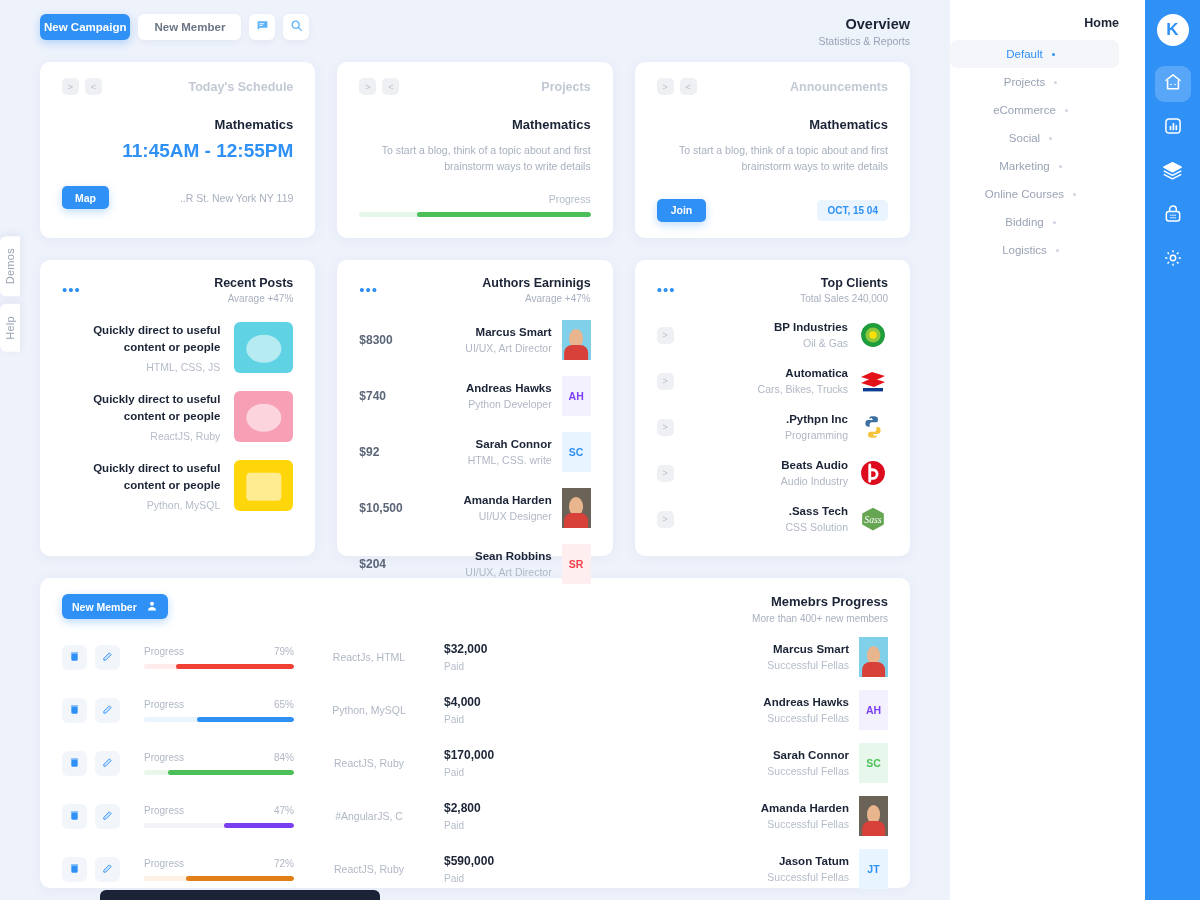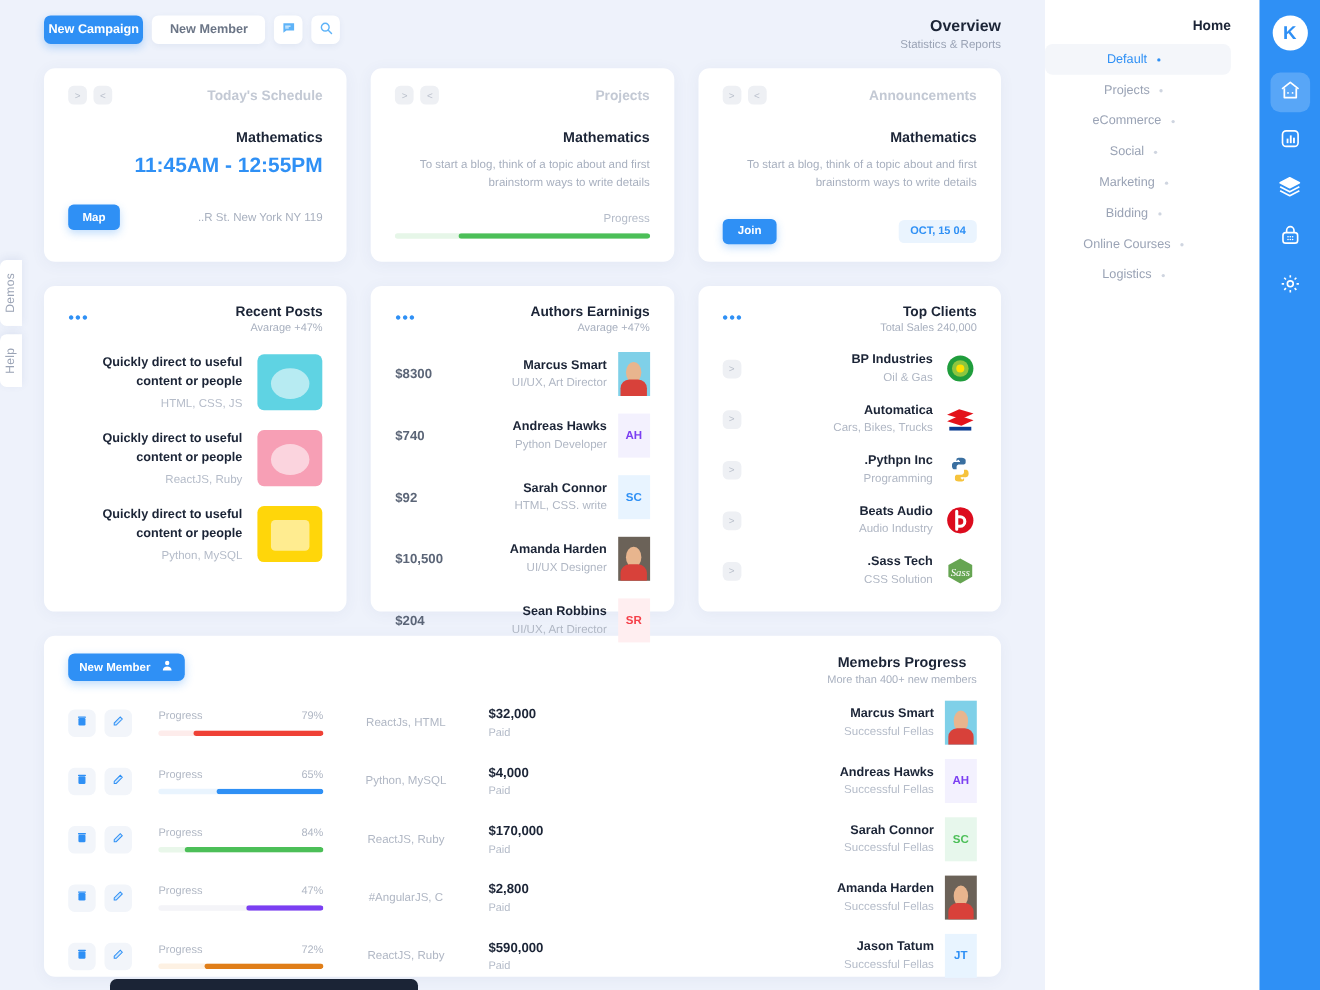--- a/index.html
+++ b/index.html
@@ -138,21 +138,21 @@
     box-shadow: 0 2px 14px rgba(60,80,140,.06);
     padding: 16px 22px 20px 22px; height: 310px;
   }
   .panel-head { display: flex; align-items: flex-start; }
   .btn-newmember {
     background: #2f90f5; color: #fff; border: none; border-radius: 6px;
     font-size: 10.5px; font-weight: bold; height: 25px; padding: 0 10px;
     display: flex; align-items: center; gap: 9px; cursor: pointer;
     box-shadow: 0 3px 9px rgba(47,144,245,.32);
   }
-  .panel-title { margin-left: auto; text-align: center; }
+  .panel-title { margin-left: auto; text-align: right; }
   .panel-title .t { font-size: 13px; font-weight: bold; color: #1b2436; }
   .panel-title .s { font-size: 10px; color: #a8b0bf; margin-top: 4px; }
 
   .mrow { display: flex; align-items: center; margin-top: 13px; gap: 10px; }
   .acts { display: flex; gap: 8px; width: 72px; flex: none; }
   .act { width: 25px; height: 25px; border-radius: 6px; background: #f2f5fa;
          display: flex; align-items: center; justify-content: center; cursor: pointer; }
   .mprog { width: 150px; flex: none; }
   .mprog .lab { display: flex; font-size: 10px; color: #b0b7c4; }
   .mprog .lab .pct { margin-left: auto; }
@@ -684,25 +684,25 @@
       </div>
       <div class="rm-item">
         <span>Social</span>
         <span class="rm-dot"></span>
       </div>
       <div class="rm-item">
         <span>Marketing</span>
         <span class="rm-dot"></span>
       </div>
       <div class="rm-item">
+        <span>Online Courses</span>
+        <span class="rm-dot"></span>
+      </div>
+      <div class="rm-item">
         <span>Bidding</span>
-        <span class="rm-dot"></span>
-      </div>
-      <div class="rm-item">
-        <span>Online Courses</span>
         <span class="rm-dot"></span>
       </div>
       <div class="rm-item">
         <span>Logistics</span>
         <span class="rm-dot"></span>
       </div>
     </div>
 </div>
 
 <div class="rail">

